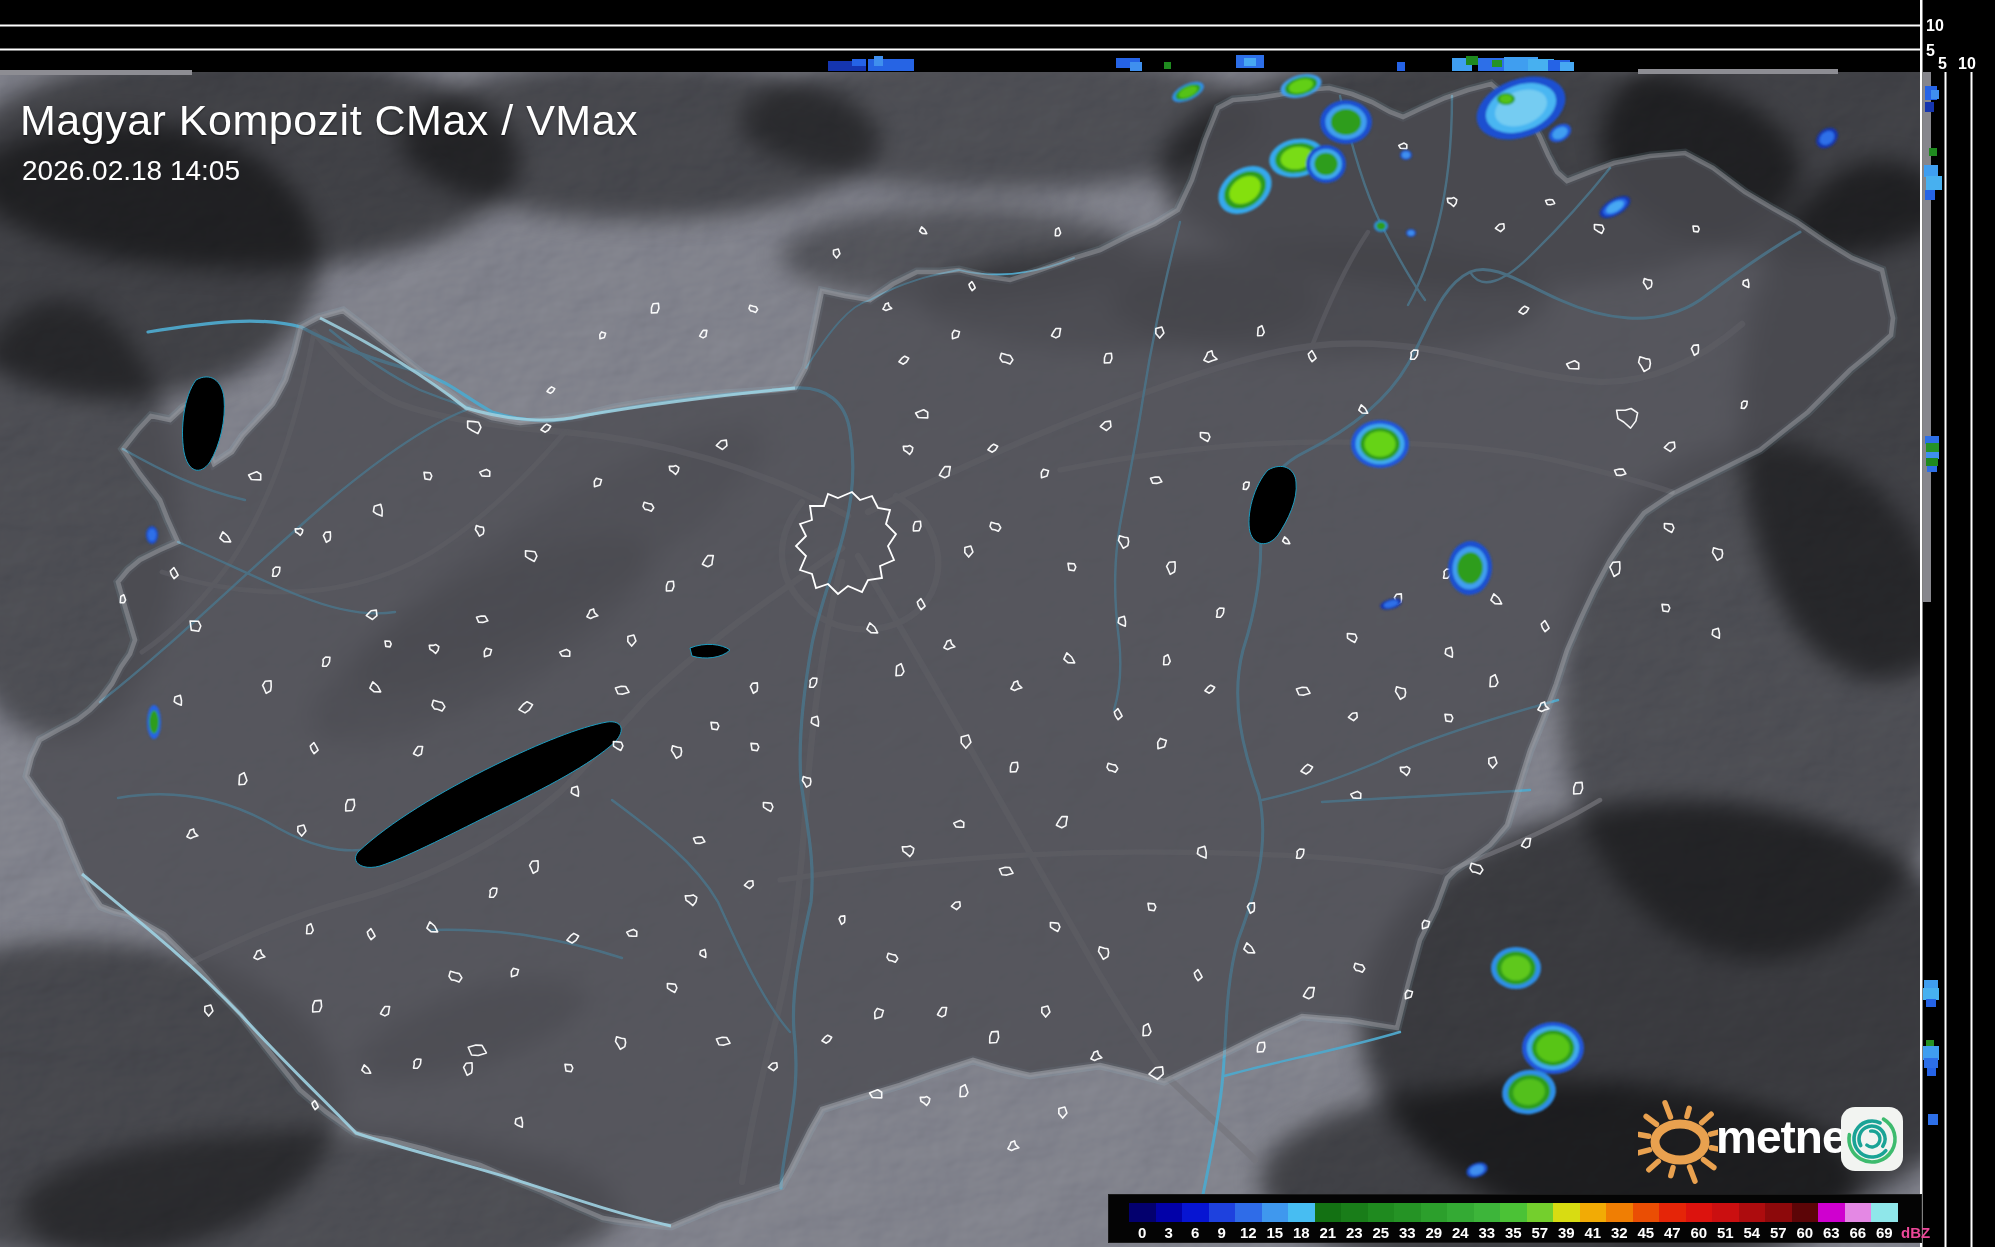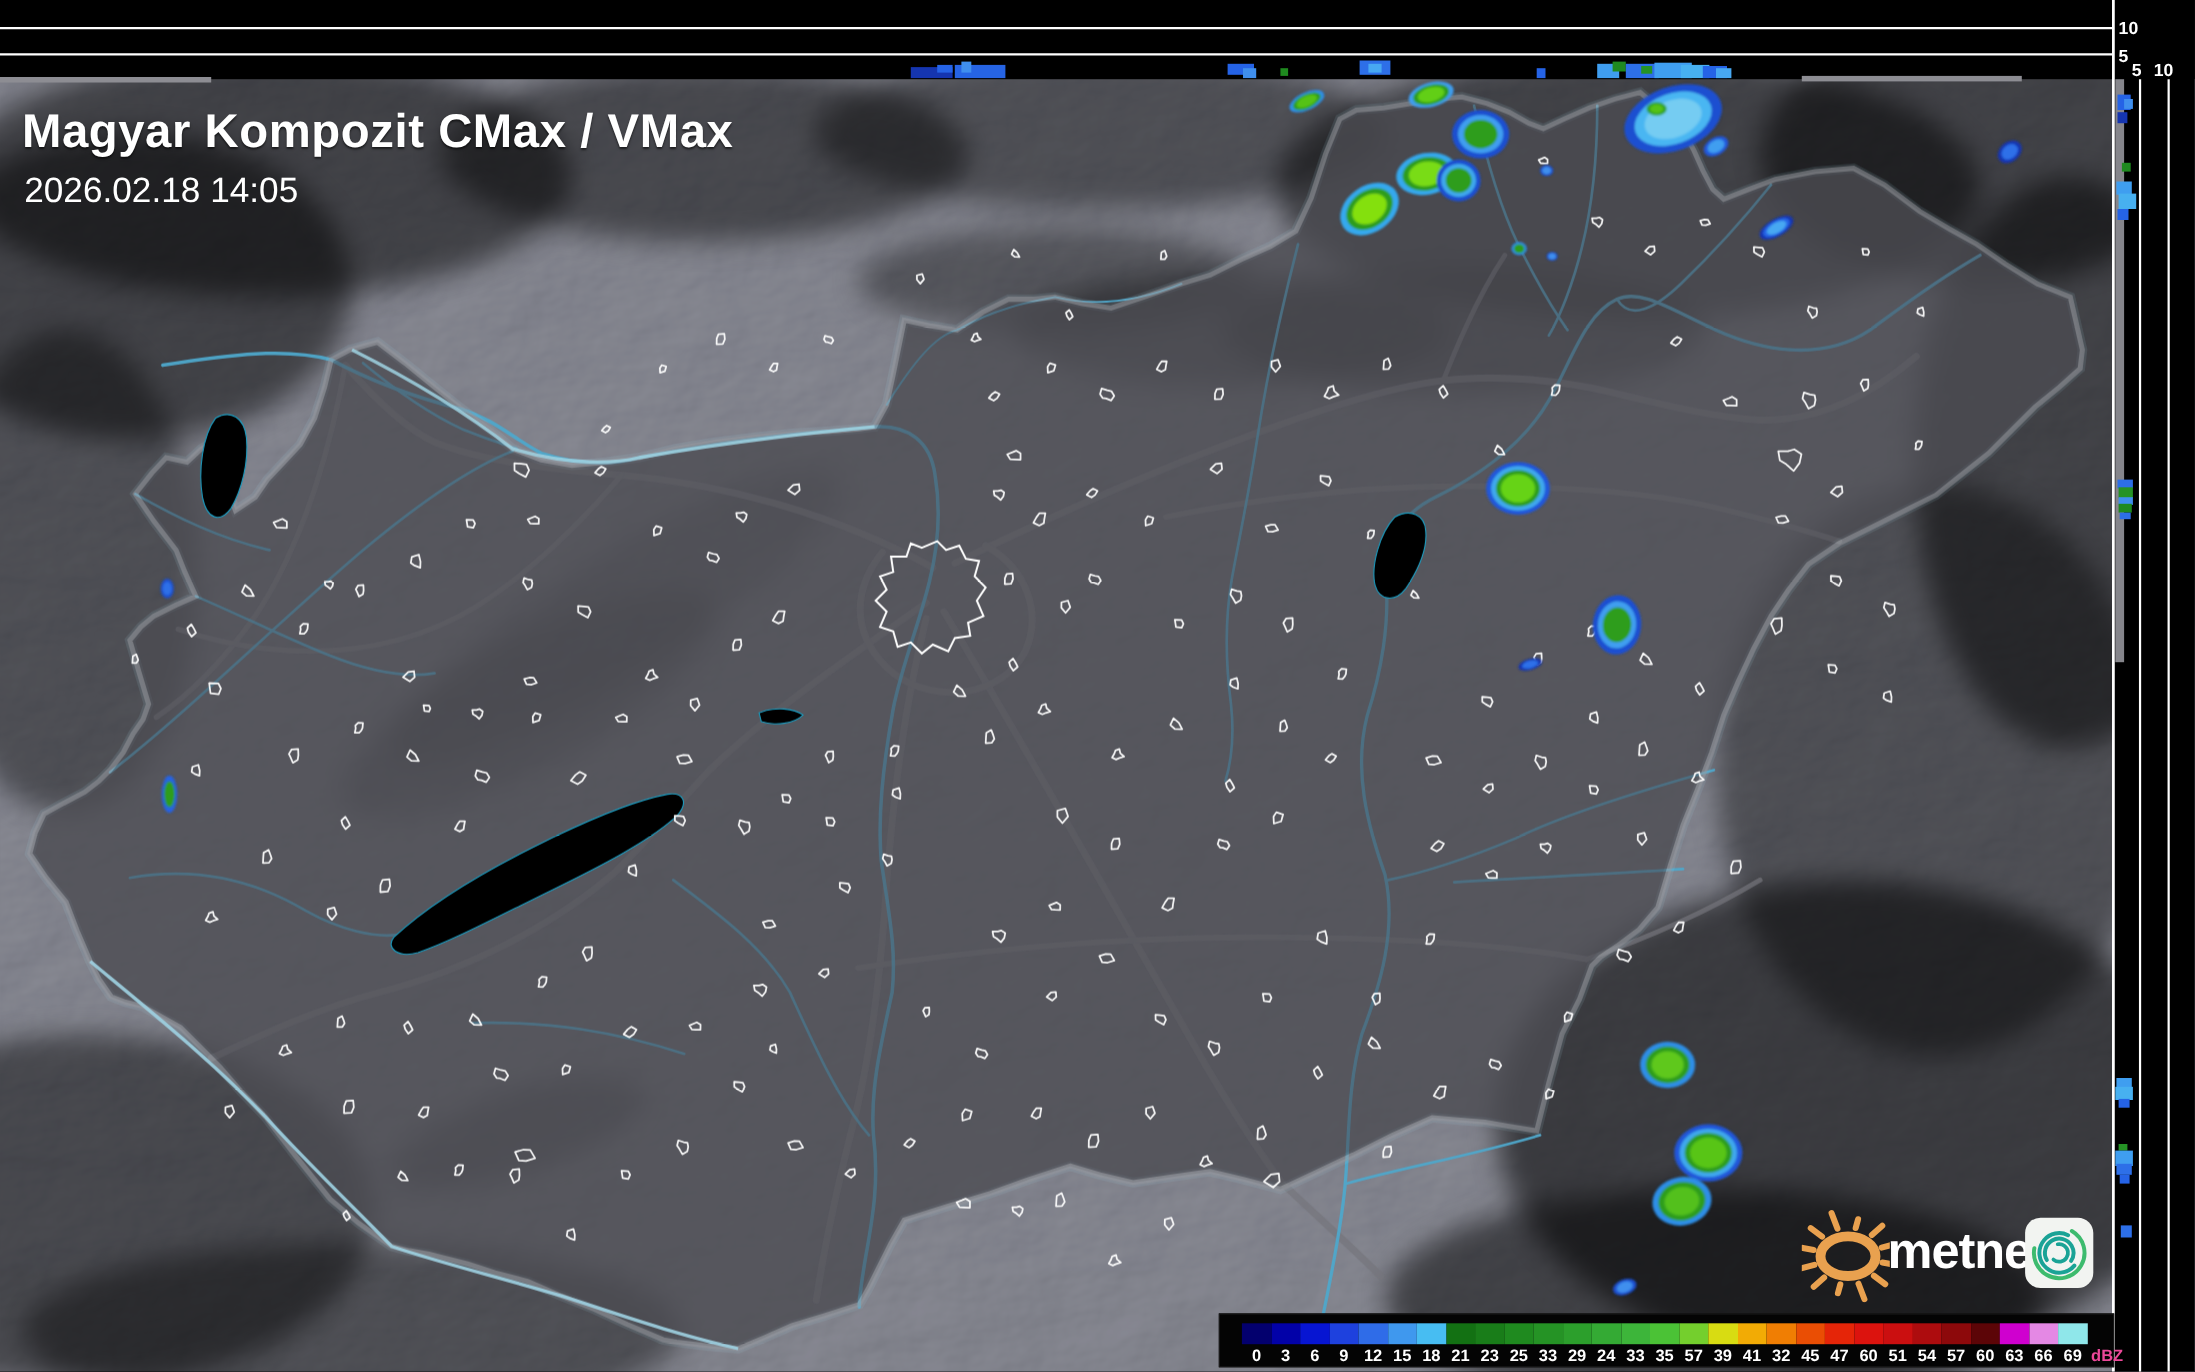--- a/index.html
+++ b/index.html
@@ -1,22 +1,22 @@
 <!DOCTYPE html>
 <html><head>
 <meta charset="utf-8">
 <style>
   html,body{margin:0;padding:0;background:#000;width:1995px;height:1247px;overflow:hidden;
     font-family:"Liberation Sans",sans-serif;}
   #stage{position:relative;width:1995px;height:1247px;background:#000;}
   #mapsvg{position:absolute;left:0;top:0;}
   
-  #title{position:absolute;left:20px;top:96px;color:#fff;font-size:43px;font-weight:700;
+  #title{position:absolute;left:20px;top:96px;color:#fff;font-size:43px;font-weight:400;
     letter-spacing:0.5px;text-shadow:0 1px 2px rgba(0,0,0,.6);}
-  #datetime{position:absolute;left:22px;top:155px;color:#fff;font-size:32px;font-weight:400;}
+  #datetime{position:absolute;left:22px;top:155px;color:#fff;font-size:28px;font-weight:400;}
   
   #colorbar{position:absolute;left:1108px;top:1194px;width:814px;height:49px;background:#040404;
     border:1px solid #1a1a1a;box-sizing:border-box;}
   #swatches{position:absolute;left:20px;top:8px;height:19px;display:flex;}
   #swatches span{width:26.5px;height:19px;display:block;}
   #ticks{position:absolute;left:20px;top:29px;display:flex;}
   #ticks span{width:26.5px;text-align:center;color:#fff;font-size:15px;font-weight:bold;}
   #dbz-unit{position:absolute;left:792px;top:29px;color:#ec4899;font-size:15px;font-weight:bold;}
   
   #logo{position:absolute;left:1638px;top:1092px;width:270px;height:92px;}

